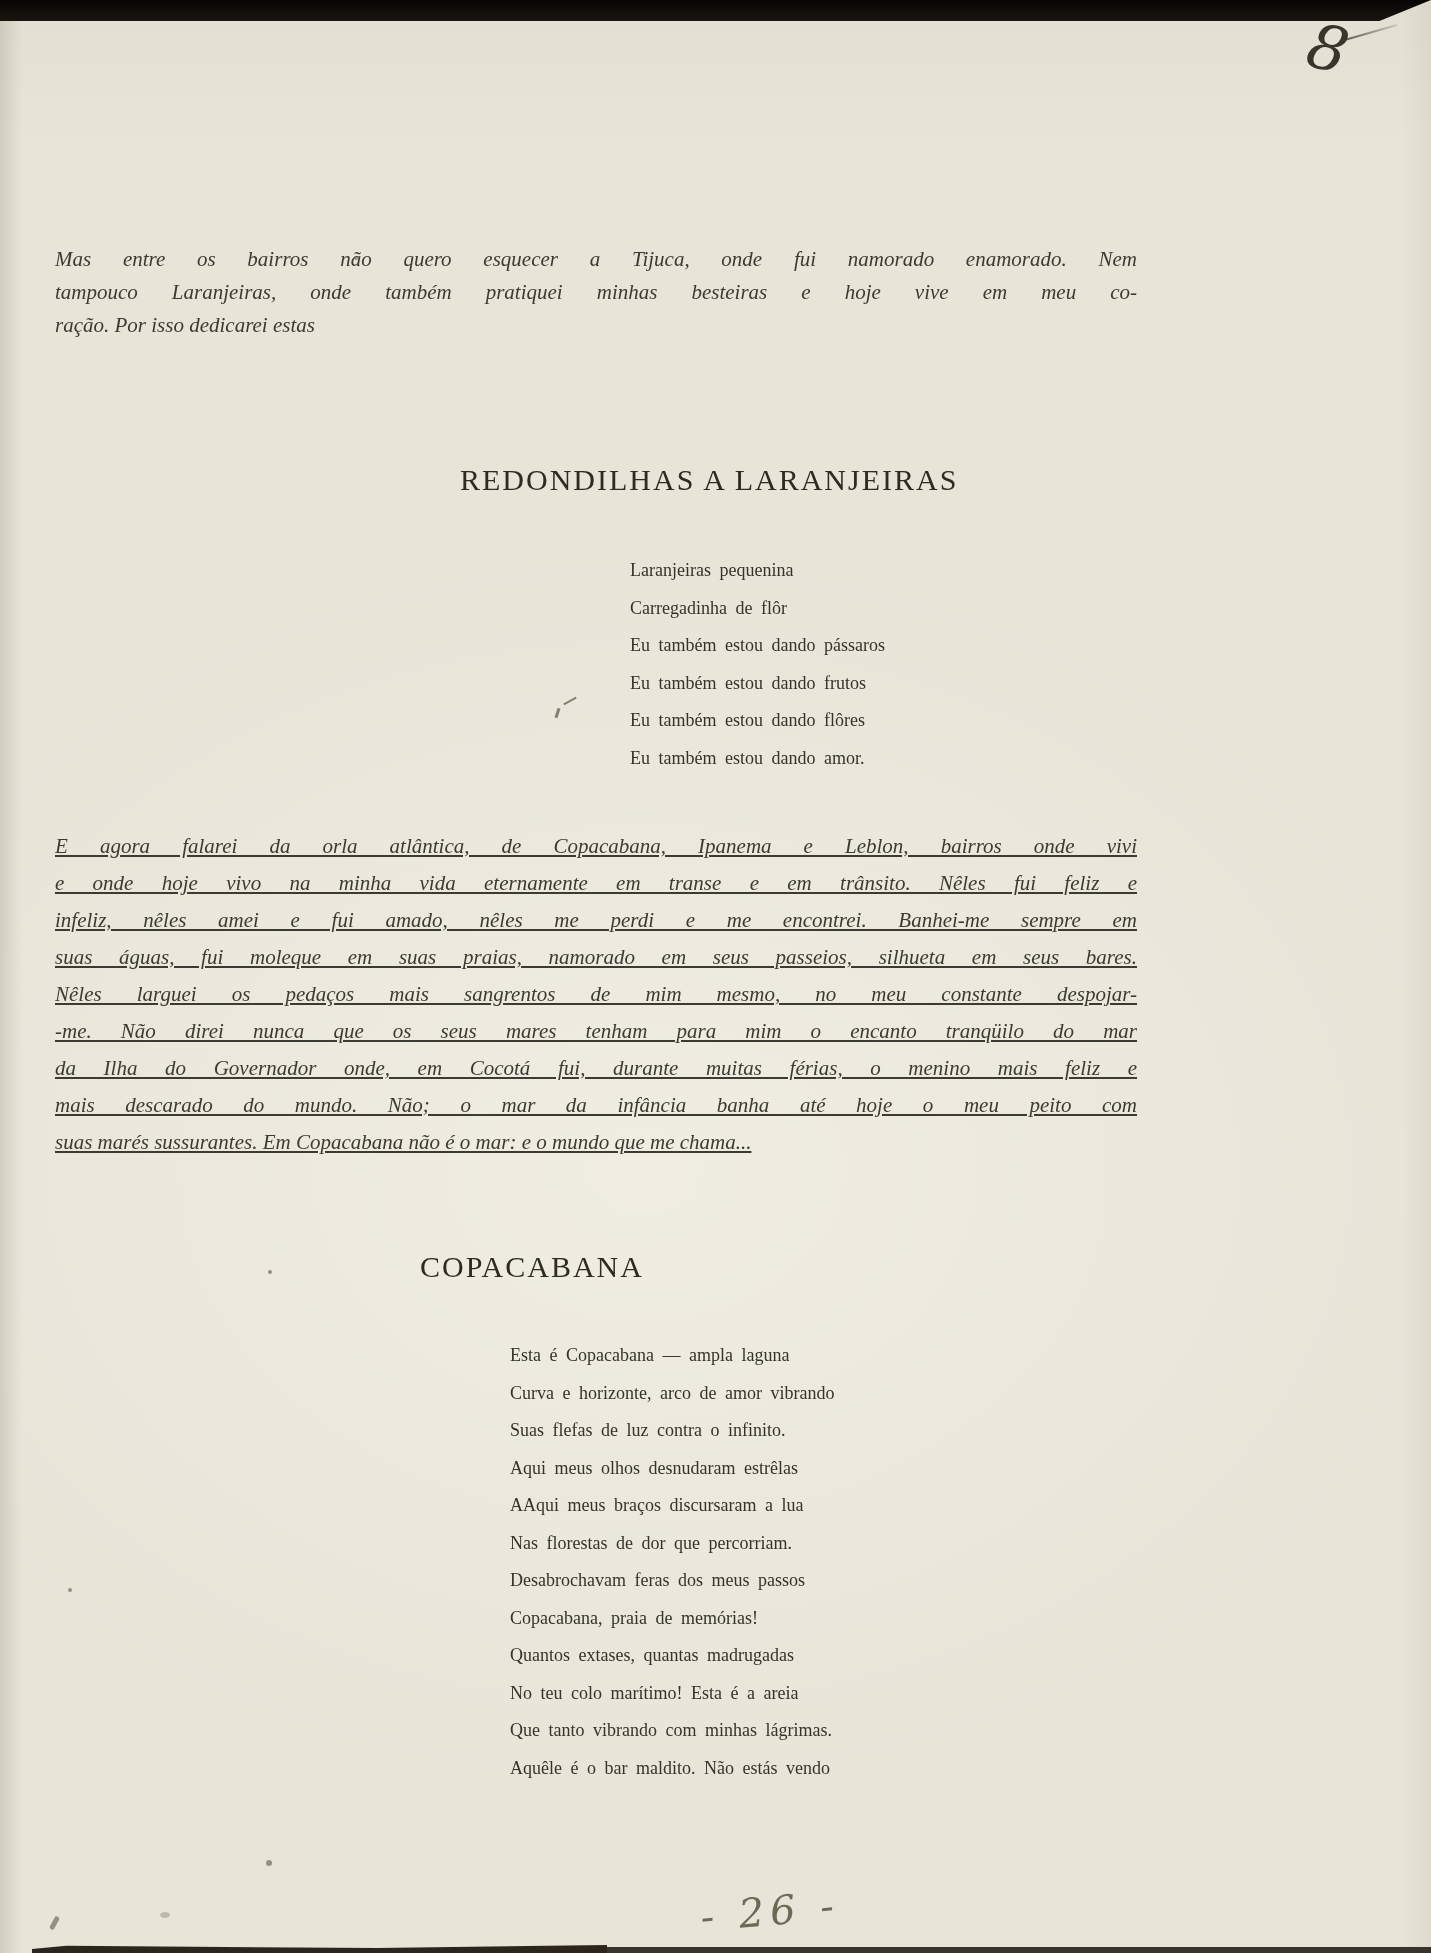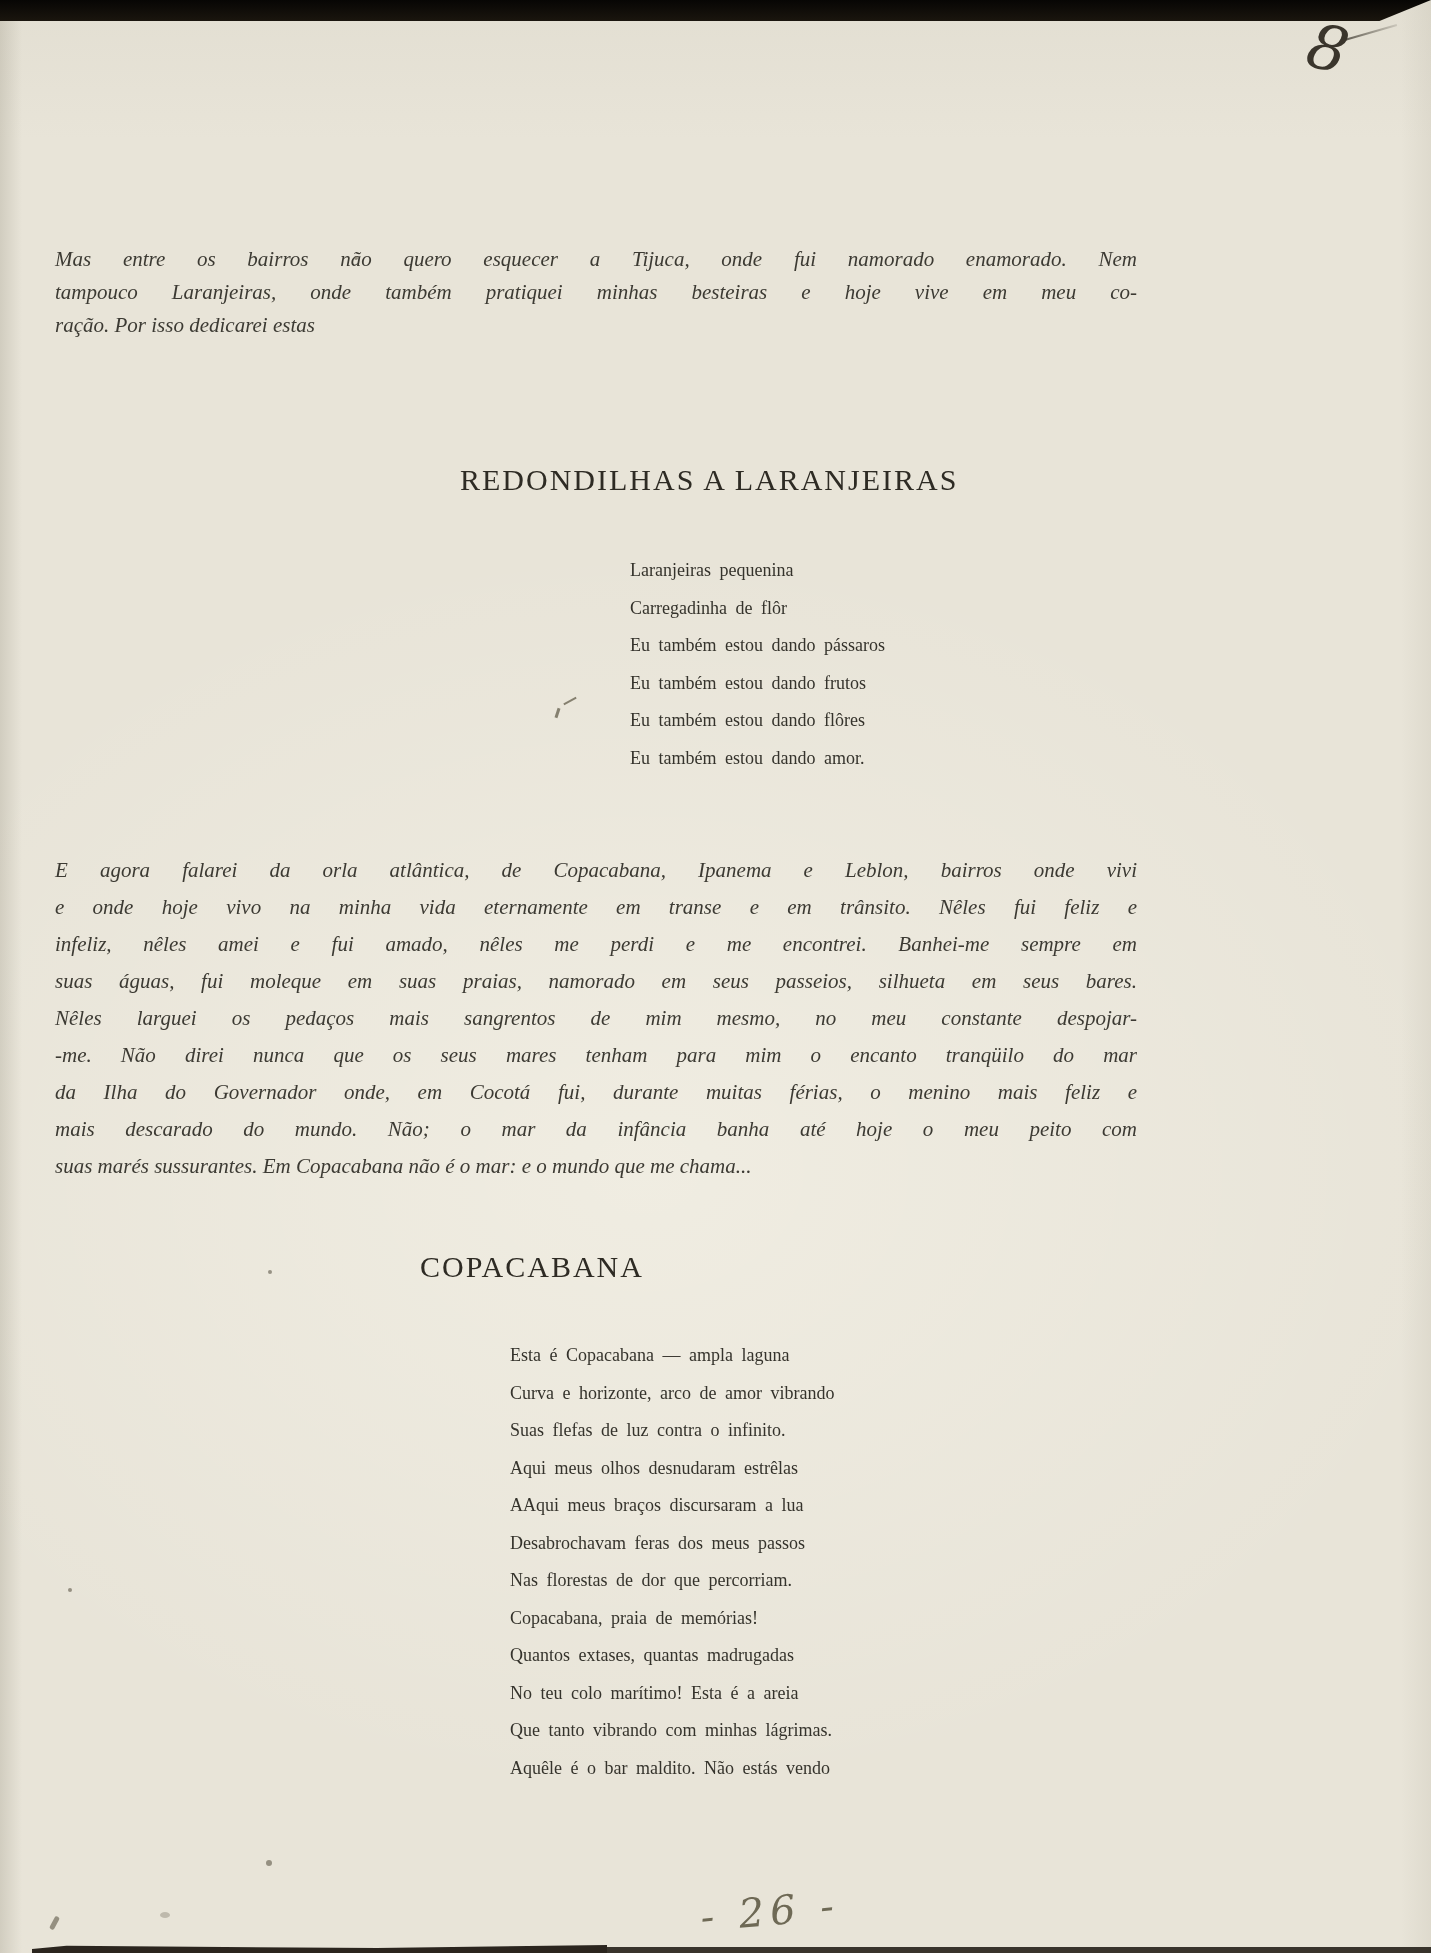--- a/index.html
+++ b/index.html
@@ -98,42 +98,42 @@
     <div class="line">Carregadinha de flôr</div>
     <div class="line">Eu também estou dando pássaros</div>
     <div class="line">Eu também estou dando frutos</div>
     <div class="line">Eu também estou dando flôres</div>
     <div class="line">Eu também estou dando amor.</div>
   </div>
 
   <div class="penmark-a"></div>
   <div class="penmark-b"></div>
 
-  <div class="prose prose2" style="top:852px;">
+  <div class="prose prose2" style="top:828px;text-decoration:underline;">
     <div class="line j">E agora falarei da orla atlântica, de Copacabana, Ipanema e Leblon, bairros onde vivi</div>
     <div class="line j">e onde hoje vivo na minha vida eternamente em transe e em trânsito. Nêles fui feliz e</div>
     <div class="line j">infeliz, nêles amei e fui amado, nêles me perdi e me encontrei. Banhei-me sempre em</div>
     <div class="line j">suas águas, fui moleque em suas praias, namorado em seus passeios, silhueta em seus bares.</div>
     <div class="line j">Nêles larguei os pedaços mais sangrentos de mim mesmo, no meu constante despojar-</div>
     <div class="line j">-me. Não direi nunca que os seus mares tenham para mim o encanto tranqüilo do mar</div>
     <div class="line j">da Ilha do Governador onde, em Cocotá fui, durante muitas férias, o menino mais feliz e</div>
     <div class="line j">mais descarado do mundo. Não; o mar da infância banha até hoje o meu peito com</div>
     <div class="line">suas marés sussurantes. Em Copacabana não é o mar: e o mundo que me chama...</div>
   </div>
 
   <h2 class="heading" style="left:420px;top:1250px;width:660px;">COPACABANA</h2>
 
   <div class="poem" style="left:510px;top:1337px;">
     <div class="line">Esta é Copacabana — ampla laguna</div>
     <div class="line">Curva e horizonte, arco de amor vibrando</div>
     <div class="line">Suas flefas de luz contra o infinito.</div>
     <div class="line">Aqui meus olhos desnudaram estrêlas</div>
     <div class="line">AAqui meus braços discursaram a lua</div>
+    <div class="line">Nas florestas de dor que percorriam.</div>
     <div class="line">Desabrochavam feras dos meus passos</div>
-    <div class="line">Nas florestas de dor que percorriam.</div>
     <div class="line">Copacabana, praia de memórias!</div>
     <div class="line">Quantos extases, quantas madrugadas</div>
     <div class="line">No teu colo marítimo! Esta é a areia</div>
     <div class="line">Que tanto vibrando com minhas lágrimas.</div>
     <div class="line">Aquêle é o bar maldito. Não estás vendo</div>
   </div>
 
   <div class="speck" style="left:354px;top:256px;width:4px;height:4px;"></div>
   <div class="speck" style="left:268px;top:1270px;width:4px;height:4px;"></div>
   <div class="speck" style="left:68px;top:1588px;width:4px;height:4px;"></div>

